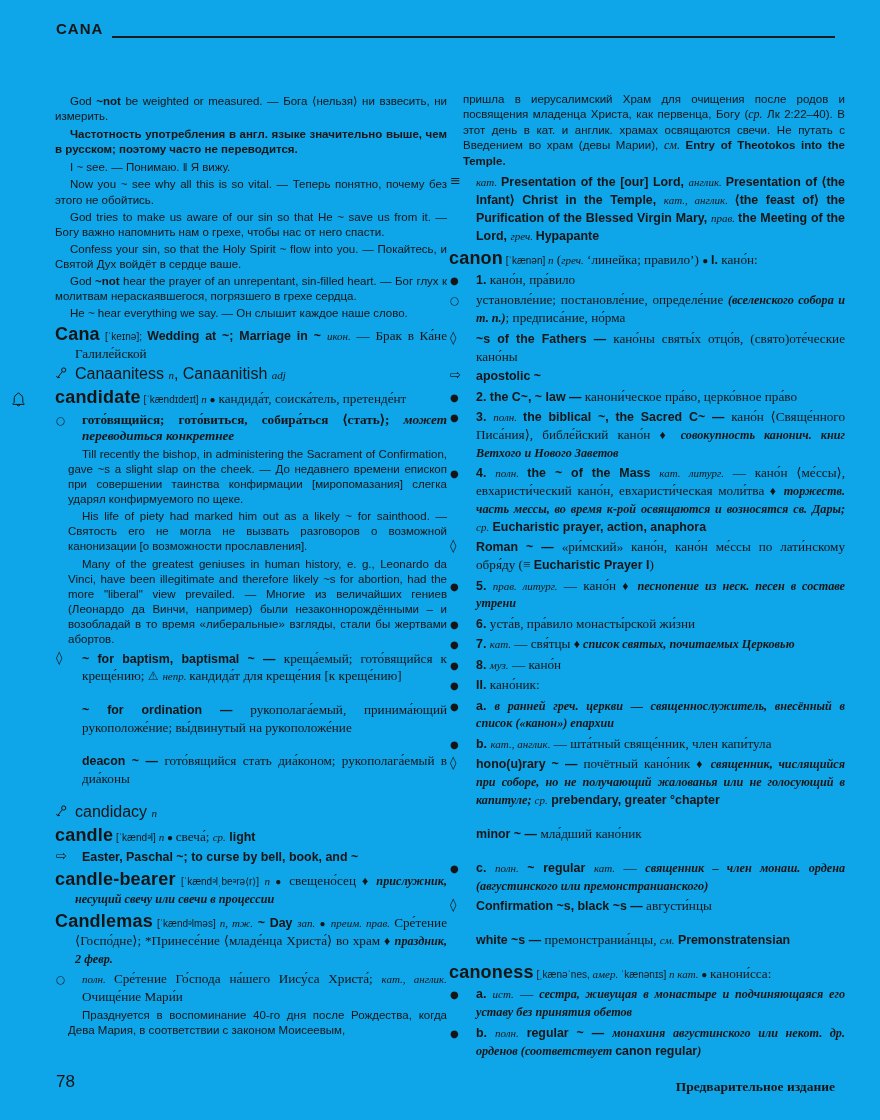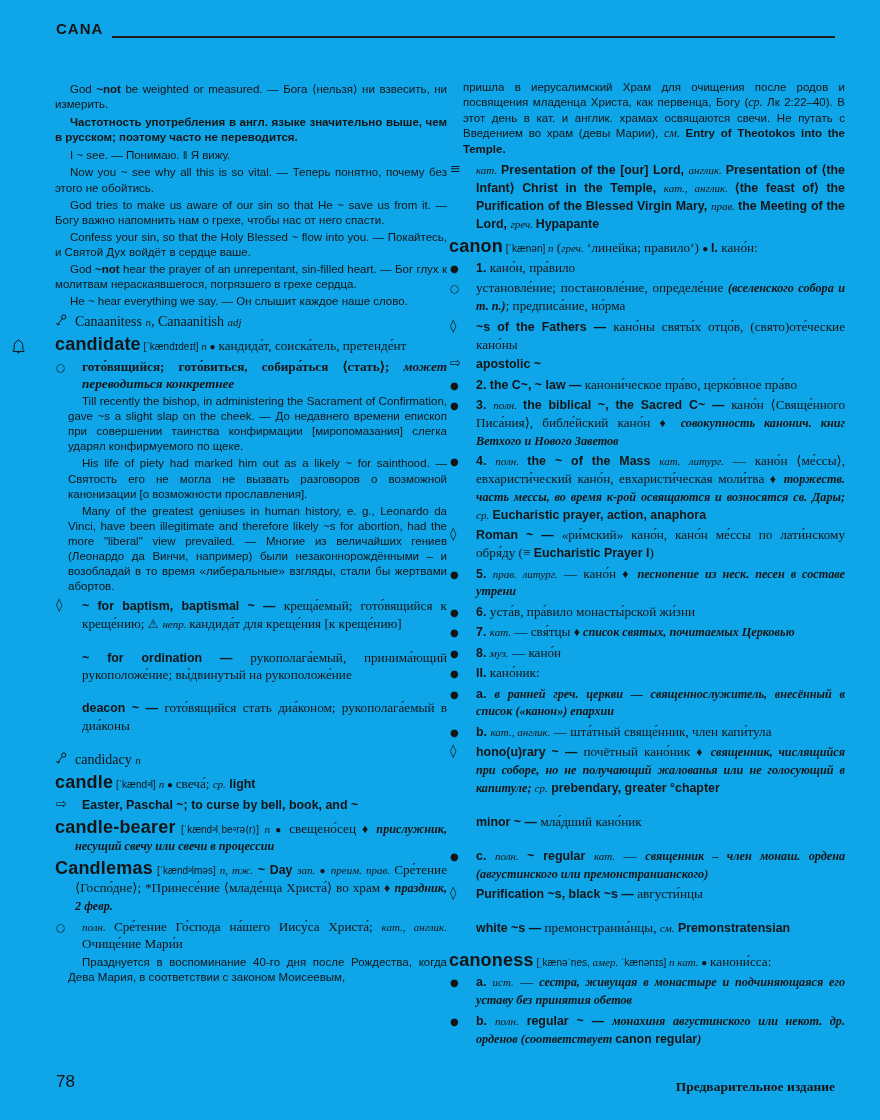--- a/index.html
+++ b/index.html
@@ -1,20 +1,20 @@
 <!DOCTYPE html>
 <html><head>
 <meta charset="utf-8">
 <style>
   html,body{margin:0;padding:0;background:#9a9a9a;}
   .page{position:relative;width:880px;height:1120px;background:#0ea5e9;overflow:hidden;color:#151515;}
   .guide-word{position:absolute;left:56px;top:20px;font-family:"Liberation Sans",sans-serif;
     font-weight:bold;font-size:15px;letter-spacing:1px;}
   .head-rule{position:absolute;left:112px;top:36px;width:723px;height:2px;background:#1c1c1c;}
-  .col{position:absolute;top:80px;}
+  .col{position:absolute;top:92px;}
   .col-left{left:55px;width:392px;}
   .col-right{left:449px;width:396px;}
   .blk{position:relative;text-align:justify;}
   
   .t-ex  {font-family:"Liberation Sans",sans-serif;font-size:11.5px;line-height:15.1px;text-indent:15px;margin:2px 0;}
   .t-note{font-family:"Liberation Sans",sans-serif;font-size:11.8px;line-height:15.1px;text-indent:15px;margin:3px 0;}
   .t-exi {font-family:"Liberation Sans",sans-serif;font-size:11.5px;line-height:15.1px;margin:2px 0 2px 13px;text-indent:14px;}
   .t-cont{font-family:"Liberation Sans",sans-serif;font-size:11.5px;line-height:15.4px;margin:0 0 4px 14px;}
   .t-entry{padding-left:20px;text-indent:-20px;margin:6px 0 1px 0;line-height:15.9px;}
   .t-sense{padding-left:27px;margin:2.5px 0;line-height:15.9px;}
@@ -29,21 +29,21 @@
   .mk-equiv  {font-size:13px;top:0;}
   .mk-bell   {left:-23px;top:2px;}
   .mk-deriv  {left:0;top:2px;}
   
   .s-x {font-family:"Liberation Sans",sans-serif;font-size:11.5px;}
   .s-xb{font-family:"Liberation Sans",sans-serif;font-size:11.5px;font-weight:bold;}
   .s-xi{font-family:"Liberation Serif",serif;font-size:12px;font-style:italic;}
   .s-h {font-family:"Liberation Sans",sans-serif;font-size:18px;font-weight:bold;letter-spacing:.2px;}
   .s-p {font-family:"Liberation Sans",sans-serif;font-size:10px;}
   .s-b {font-family:"Liberation Sans",sans-serif;font-size:12.4px;font-weight:bold;}
-  .s-dt{font-family:Liberation Serif, serif;font-size:14px;}
+  .s-dt{font-family:Liberation Sans, sans-serif;font-size:16px;}
   .s-r {font-family:"Liberation Serif",serif;font-size:13.2px;}
   .s-rb{font-family:"Liberation Serif",serif;font-size:13.2px;font-weight:bold;}
   .s-i {font-family:"Liberation Serif",serif;font-size:11px;font-style:italic;}
   .s-ib{font-family:"Liberation Serif",serif;font-size:13.2px;font-style:italic;font-weight:bold;}
   .s-c {font-family:"Liberation Serif",serif;font-size:12.2px;font-style:italic;font-weight:bold;}
   .s-w {font-family:"DejaVu Sans",sans-serif;font-size:12px;}
   .page-num{position:absolute;left:56px;top:1072px;font-family:"Liberation Sans",sans-serif;font-size:17px;}
   .edition-note{position:absolute;right:45px;top:1079px;font-family:"Liberation Serif",serif;
     font-size:13.5px;font-weight:bold;}
   svg{vertical-align:top;}
@@ -53,23 +53,24 @@
 
 <div class="page">
   <div class="guide-word">CANA</div>
   <div class="head-rule"></div>
   <div class="col col-left">
       <div class="blk t-ex"><span class="s-x">God </span><span class="s-xb">~not</span><span class="s-x"> be weighted or measured. — Бога ⟨нельзя⟩ ни взвесить, ни измерить.</span></div>
       <div class="blk t-note"><span class="s-xb">Частотность употребления в англ. языке значительно выше, чем в русском; поэтому часто не переводится.</span></div>
       <div class="blk t-ex"><span class="s-x">I ~ see. — Понимаю. ‖ Я вижу.</span></div>
       <div class="blk t-ex"><span class="s-x">Now you ~ see why all this is so vital. — Теперь понятно, почему без этого не обойтись.</span></div>
       <div class="blk t-ex"><span class="s-x">God tries to make us aware of our sin so that He ~ save us from it. — Богу важно напомнить нам о грехе, чтобы нас от него спасти.</span></div>
-      <div class="blk t-ex"><span class="s-x">Confess your sin, so that the Holy Blessed ~ flow into you. — Покайтесь, и Святой Дух войдёт в сердце ваше.</span></div>
+      <div class="blk t-ex"><span class="s-x">Confess your sin, so that the Holy Spirit ~ flow into you. — Покайтесь, и Святой Дух войдёт в сердце ваше.</span></div>
       <div class="blk t-ex"><span class="s-x">God </span><span class="s-xb">~not</span><span class="s-x"> hear the prayer of an unrepentant, sin-filled heart. — Бог глух к молитвам нераскаявшегося, погрязшего в грехе сердца.</span></div>
       <div class="blk t-ex"><span class="s-x">He ~ hear everything we say. — Он слышит каждое наше слово.</span></div>
+      <div class="blk t-entry"><span class="s-h">Cana</span><span class="s-p"> [ˈkeɪnə]; </span><span class="s-b">Wedding at ~; Marriage in ~ </span><span class="s-i">икон.</span><span class="s-r"> — Брак в Ка́не Галиле́йской</span></div>
       <div class="blk t-dv"><span class="mk mk-deriv"><svg width="12" height="13" viewBox="0 0 12 13">
             <circle cx="8.7" cy="3" r="2.1" fill="none" stroke="#151515" stroke-width="1"></circle>
             <path d="M7.3 4.6L2.7 10.6M1.3 8.9L2.7 10.8L4.9 10.3" fill="none" stroke="#151515" stroke-width="1"></path>
           </svg></span><span class="s-dt">Canaanitess </span><span class="s-i">n</span><span class="s-dt">, Canaanitish </span><span class="s-i">adj</span></div>
       <div class="blk t-entry"><span class="mk mk-bell"><svg width="13" height="16" viewBox="0 0 13 16">
             <path d="M6.5 1C7.3 1 7.8 1.6 7.8 2.2C9.8 2.9 10.8 4.7 10.8 6.9L10.8 10.3L12 11.7L12 12.4L1 12.4L1 11.7L2.2 10.3L2.2 6.9C2.2 4.7 3.2 2.9 5.2 2.2C5.2 1.6 5.7 1 6.5 1Z" fill="none" stroke="#151515" stroke-width="1"></path>
             <path d="M5 12.8a1.6 1.6 0 0 0 3 0" fill="none" stroke="#151515" stroke-width="1"></path>
           </svg></span><span class="s-h">candidate</span><span class="s-p"> [ˈkændɪdeɪt] </span><span class="s-i">n</span><span class="s-p"> ● </span><span class="s-r">кандида́т, соиска́тель, претенде́нт</span></div>
       <div class="blk t-sense"><span class="mk mk-circle">○</span><span class="s-rb">гото́вящийся; гото́виться, собира́ться ⟨стать⟩; </span><span class="s-ib">может переводиться конкретнее</span></div>
       <div class="blk t-exi"><span class="s-x">Till recently the bishop, in administering the Sacrament of Confirmation, gave ~s a slight slap on the cheek. — До недавнего времени епископ при совершении таинства конфирмации [миропомазания] слегка ударял конфирмуемого по щеке.</span></div>
@@ -104,21 +105,21 @@
       <div class="blk t-sense"><span class="mk mk-bullet">●</span><span class="s-b">5. </span><span class="s-i">прав. литург.</span><span class="s-r"> — кано́н </span><span class="s-c">♦ песнопение из неск. песен в составе утрени</span></div>
       <div class="blk t-sense"><span class="mk mk-bullet">●</span><span class="s-b">6. </span><span class="s-r">уста́в, пра́вило монасты́рской жи́зни</span></div>
       <div class="blk t-sense"><span class="mk mk-bullet">●</span><span class="s-b">7. </span><span class="s-i">кат.</span><span class="s-r"> — свя́тцы </span><span class="s-c">♦ список святых, почитаемых Церковью</span></div>
       <div class="blk t-sense"><span class="mk mk-bullet">●</span><span class="s-b">8. </span><span class="s-i">муз.</span><span class="s-r"> — кано́н</span></div>
       <div class="blk t-sense"><span class="mk mk-bullet">●</span><span class="s-b">II. </span><span class="s-r">кано́ник:</span></div>
       <div class="blk t-sense"><span class="mk mk-bullet">●</span><span class="s-b">a. </span><span class="s-c">в ранней греч. церкви — священнослужитель, внесённый в список («канон») епархии</span></div>
       <div class="blk t-sense"><span class="mk mk-bullet">●</span><span class="s-b">b. </span><span class="s-i">кат., англик.</span><span class="s-r"> — шта́тный свяще́нник, член капи́тула</span></div>
       <div class="blk t-sense"><span class="mk mk-diamond">◊</span><span class="s-b">hono(u)rary ~ — </span><span class="s-r">почётный кано́ник </span><span class="s-c">♦ священник, числящийся при соборе, но не получающий жалованья или не голосующий в капитуле; </span><span class="s-i">ср.</span><span class="s-b"> prebendary, greater °chapter</span></div>
       <div class="blk t-sub"><span class="s-b">minor ~ — </span><span class="s-r">мла́дший кано́ник</span></div>
       <div class="blk t-sense"><span class="mk mk-bullet">●</span><span class="s-b">c. </span><span class="s-i">полн.</span><span class="s-b"> ~ regular </span><span class="s-i">кат.</span><span class="s-r"> — </span><span class="s-c">священник – член монаш. ордена (августинского или премонстранианского)</span></div>
-      <div class="blk t-sense"><span class="mk mk-diamond">◊</span><span class="s-b">Purification ~s, black ~s — </span><span class="s-r">августи́нцы</span></div>
+      <div class="blk t-sense"><span class="mk mk-diamond">◊</span><span class="s-b">Confirmation ~s, black ~s — </span><span class="s-r">августи́нцы</span></div>
       <div class="blk t-sub"><span class="s-b">white ~s — </span><span class="s-r">премонстраниа́нцы, </span><span class="s-i">см.</span><span class="s-b"> Premonstratensian</span></div>
       <div class="blk t-entry"><span class="s-h">canoness</span><span class="s-p"> [ˌkænəˈnes, </span><span class="s-i">амер.</span><span class="s-p"> ˈkænənɪs] </span><span class="s-i">n кат.</span><span class="s-p"> ● </span><span class="s-r">канони́сса:</span></div>
       <div class="blk t-sense"><span class="mk mk-bullet">●</span><span class="s-b">a. </span><span class="s-i">ист.</span><span class="s-r"> — </span><span class="s-c">сестра, живущая в монастыре и подчиняющаяся его уставу без принятия обетов</span></div>
       <div class="blk t-sense"><span class="mk mk-bullet">●</span><span class="s-b">b. </span><span class="s-i">полн.</span><span class="s-b"> regular ~ — </span><span class="s-c">монахиня августинского или некот. др. орденов (соответствует </span><span class="s-b">canon regular</span><span class="s-c">)</span></div>
     </div>
   <div class="page-num">78</div>
   <div class="edition-note">Предварительное издание</div>
 </div>
 
 </body></html>

